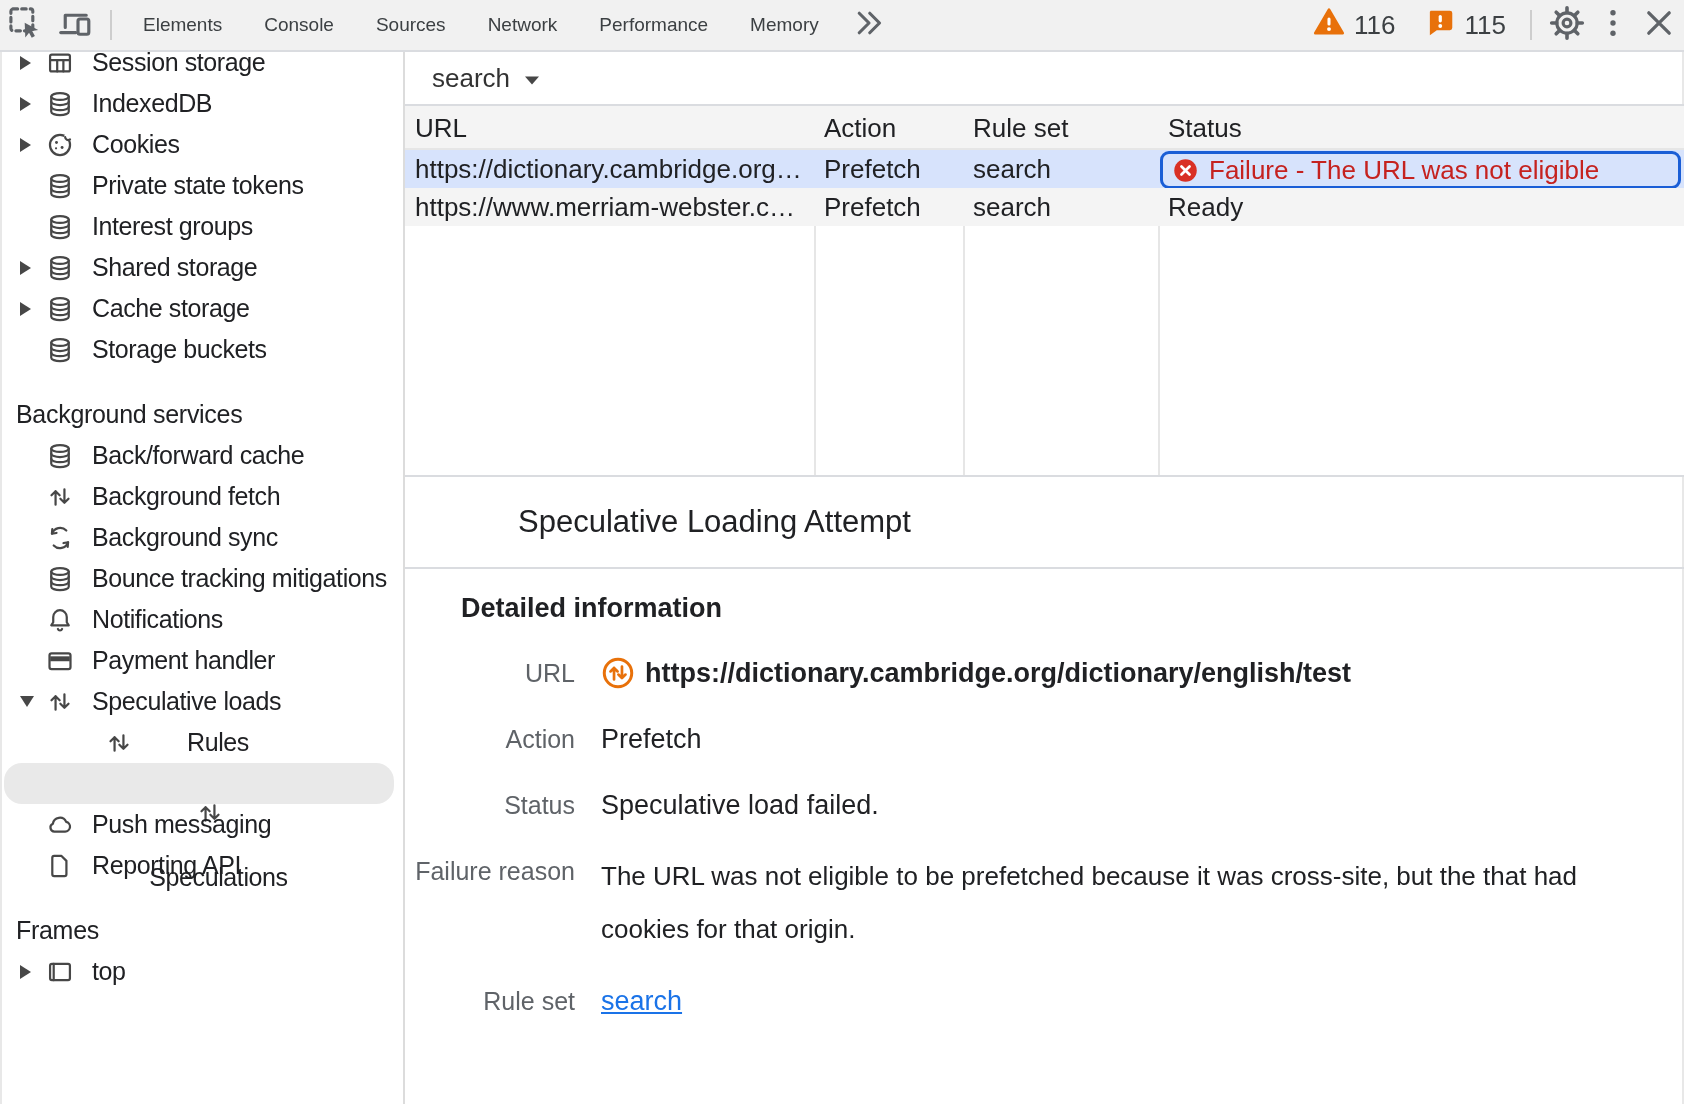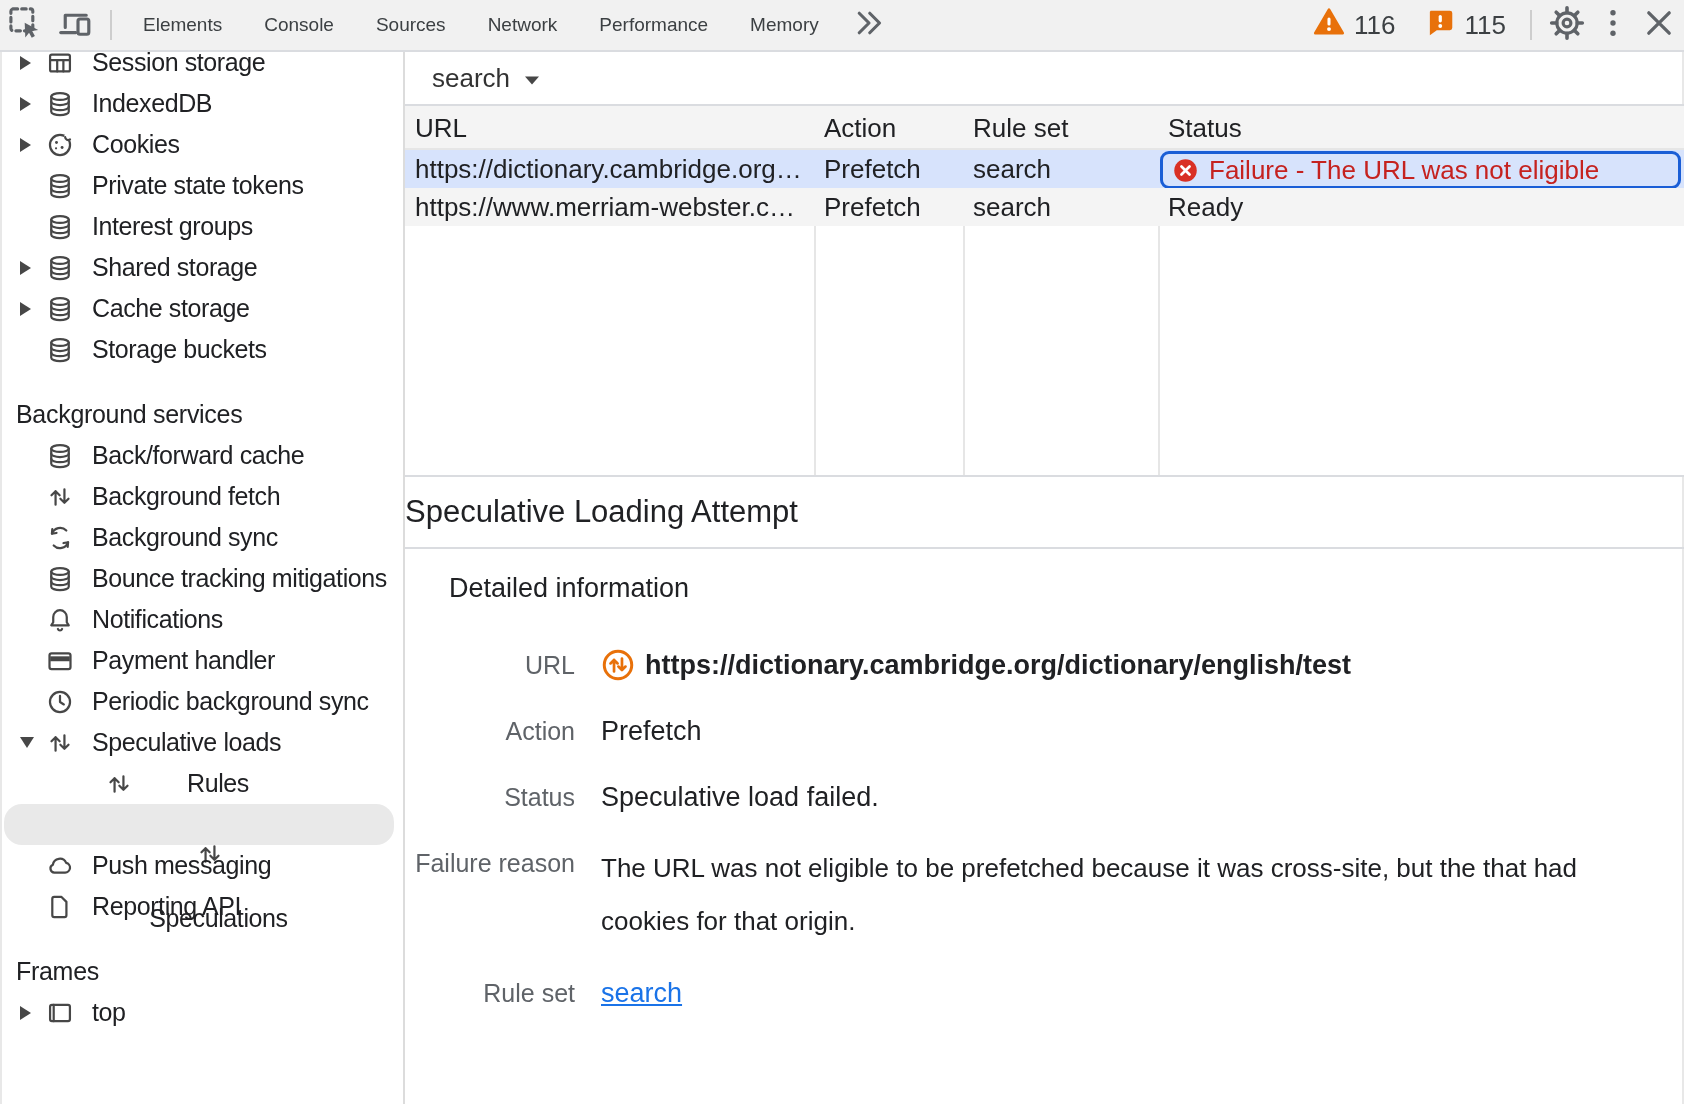--- a/index.html
+++ b/index.html
@@ -58,24 +58,24 @@
   .row-sel { background:#d7e3fc; }
   .row-alt { background:#f4f4f4; }
   .status-wrap { position:relative; padding:0; overflow:visible; }
   .focusbox { position:absolute; top:1px; bottom:1px; left:2px; right:3px; border:3px solid #1a5ed6; border-radius:9px;
               display:flex; align-items:center; gap:10px; padding:16px 9px; overflow:hidden; white-space:nowrap; }
   .focusbox svg { width:27px; height:27px; flex:none; }
   .fail-text { color:#c5221f; font-size:26px; }
 
   
   .report { flex:1; overflow:hidden; display:flex; flex-direction:column; }
-  .rep-head { height:72px; flex:none; border-bottom:2px solid #dadce0; display:flex; align-items:center; 
+  .rep-head { height:92px; flex:none; border-bottom:2px solid #dadce0; display:flex; align-items:center; padding-left:113px;
               font-size:31px; color:#202124; }
   .rep-body { padding:24px 0 0 0; }
-  .rep-section { font-size:27px; font-weight:400; color:#202124; padding-left:44px; margin-bottom:40px; }
+  .rep-section { font-size:27px; font-weight:700; color:#202124; padding-left:56px; margin-bottom:28px; }
   .field { display:flex; margin-bottom:24px; line-height:42px; }
   .f-label { width:170px; flex:none; text-align:right; font-size:25px; color:#5f6368; margin-right:26px; }
   .f-value { font-size:27px; color:#202124; display:flex; align-items:flex-start; gap:10px; }
   .f-value.bold { font-weight:600; }
   .f-value .urlicon { width:34px; height:34px; flex:none; margin-top:4px; }
   .f-wrap { max-width:1010px; font-size:26px; line-height:53px; }
   a.rlink { color:#1a73e8; text-decoration:underline; cursor:pointer; font-size:27px; }
 </style>
 </head>
 <body>
@@ -318,30 +318,20 @@
           </div>
           <div class="side-item">
             <span class="exp-box"></span>
             <span class="side-icon">
               <svg viewBox="0 0 24 24">
                 <rect x="3" y="5.4" width="18" height="13.6" rx="1.8" stroke="#474747" stroke-width="1.9" fill="none" stroke-linecap="round" stroke-linejoin="round"></rect>
                 <rect x="3.6" y="8" width="16.8" height="4.2" fill="#474747"></rect>
               </svg>
             </span>
             <span>Payment handler</span>
-          </div>
-          <div class="side-item">
-            <span class="exp-box"></span>
-            <span class="side-icon">
-              <svg viewBox="0 0 24 24">
-                <circle cx="12" cy="12" r="8.6" stroke="#474747" stroke-width="1.9" fill="none" stroke-linecap="round" stroke-linejoin="round"></circle>
-                <path d="M12 6.8V12l3.3 2.1" stroke="#474747" stroke-width="1.9" fill="none" stroke-linecap="round" stroke-linejoin="round"></path>
-              </svg>
-            </span>
-            <span>Periodic background sync</span>
           </div>
           <div class="side-item">
             <span class="exp-box">
               <span class="exp-exp"></span>
             </span>
             <span class="side-icon">
               <svg viewBox="0 0 24 24">
                 <path d="M8.2 18.6V7M8.2 7 4.7 10.5M8.2 7l3.5 3.5" stroke="#474747" stroke-width="1.9" fill="none" stroke-linecap="round" stroke-linejoin="round"></path>
                 <path d="M15.8 5.4V17m0 0-3.5-3.5M15.8 17l3.5-3.5" stroke="#474747" stroke-width="1.9" fill="none" stroke-linecap="round" stroke-linejoin="round"></path>
               </svg>

